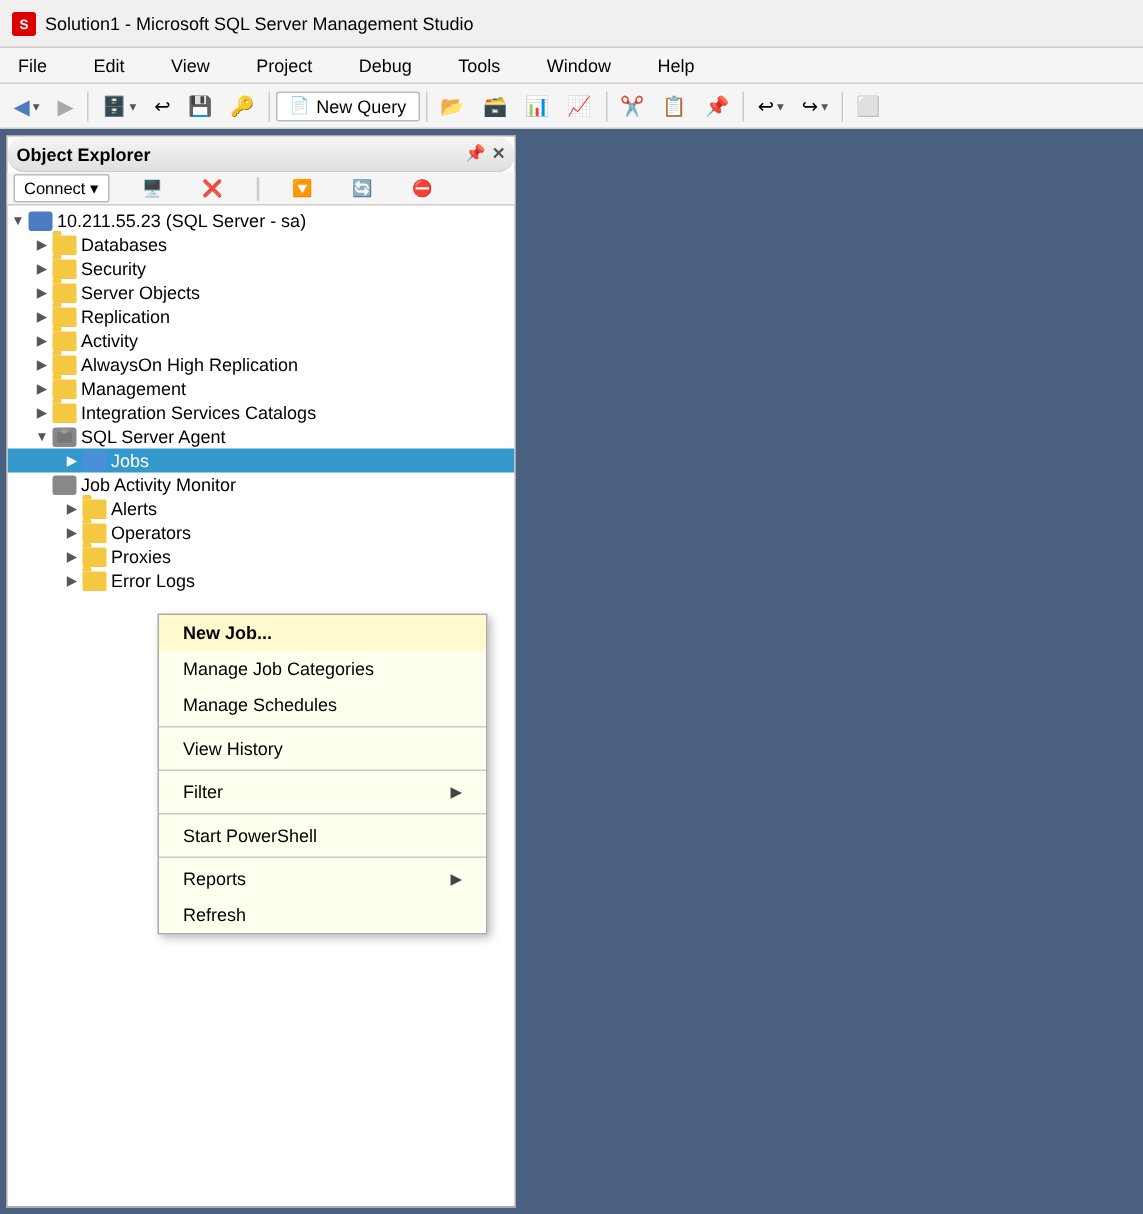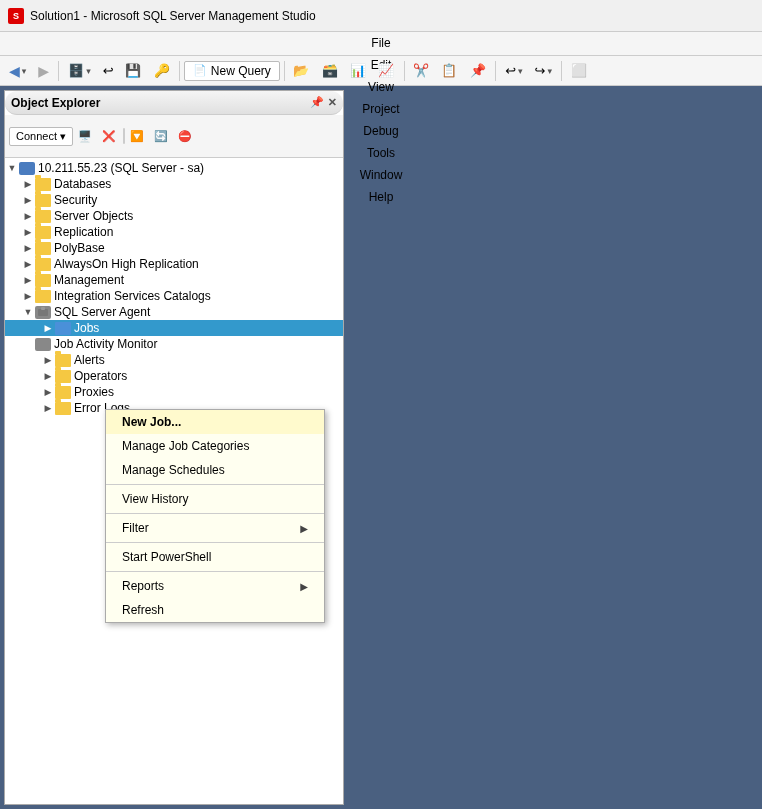--- a/index.html
+++ b/index.html
@@ -34,22 +34,21 @@
       flex: 1;
     }
     
     .menu-bar {
       background: #f5f5f5;
       border-bottom: 1px solid #ccc;
       display: flex;
       align-items: center;
       padding: 2px 4px;
       height: 24px;
-      gap: 4px;
-      flex-direction: column;
+      gap: 15px;
     }
     .menu-item {
       padding: 2px 8px;
       font-size: 12px;
       cursor: pointer;
       color: #000;
     }
     
     .toolbar {
       background: #f5f5f5;
@@ -111,22 +110,22 @@
     }
     .oe-title-left { display: flex; align-items: center; gap: 4px; }
     .oe-title-right { display: flex; align-items: center; gap: 4px; }
     .oe-title-right span { font-size: 11px; color: #555; cursor: pointer; }
     .oe-toolbar {
       background: #f5f5f5;
       border-bottom: 1px solid #ccc;
       padding: 2px 4px;
       display: flex;
       align-items: center;
-      gap: 2px;
-      height: 43px;
+      gap: 18px;
+      height: 22px;
     }
     .oe-toolbar-btn {
       display: flex; align-items: center; justify-content: center;
       width: 22px; height: 20px;
       cursor: pointer;
       border: 1px solid transparent;
       border-radius: 2px;
     }
     
     .tree {
@@ -369,21 +368,21 @@
 
       <div class="tree-item" style="padding-left:16px;">
         <div class="expand-btn">▶</div>
         <div class="folder-icon"></div>
         <span class="item-label">Replication</span>
       </div>
 
       <div class="tree-item" style="padding-left:16px;">
         <div class="expand-btn">▶</div>
         <div class="folder-icon"></div>
-        <span class="item-label">PolyBase</span>
+        <span class="item-label">Activity</span>
       </div>
 
       <div class="tree-item" style="padding-left:16px;">
         <div class="expand-btn">▶</div>
         <div class="folder-icon"></div>
         <span class="item-label">AlwaysOn High Replication</span>
       </div>
 
       <div class="tree-item" style="padding-left:16px;">
         <div class="expand-btn">▶</div>

